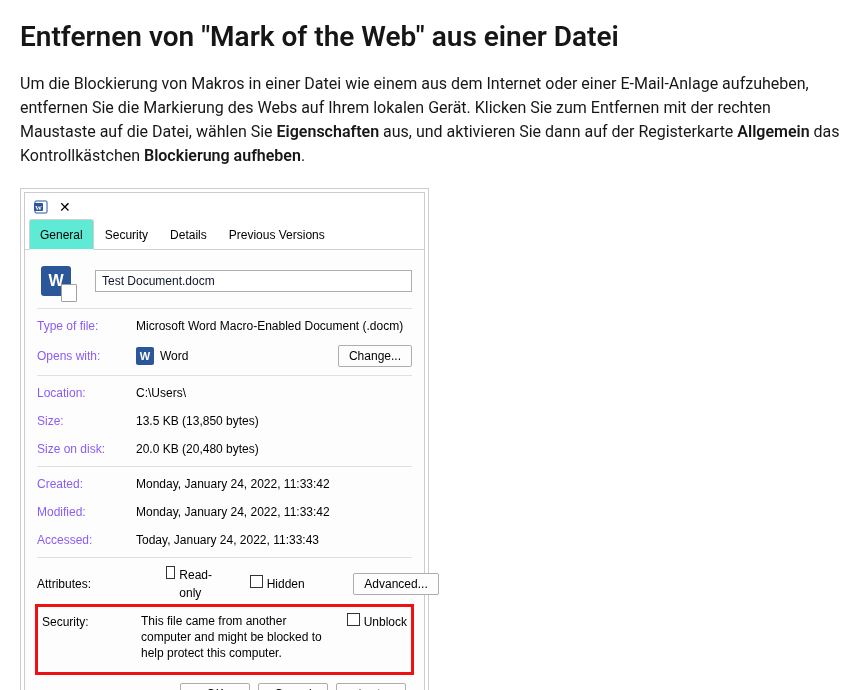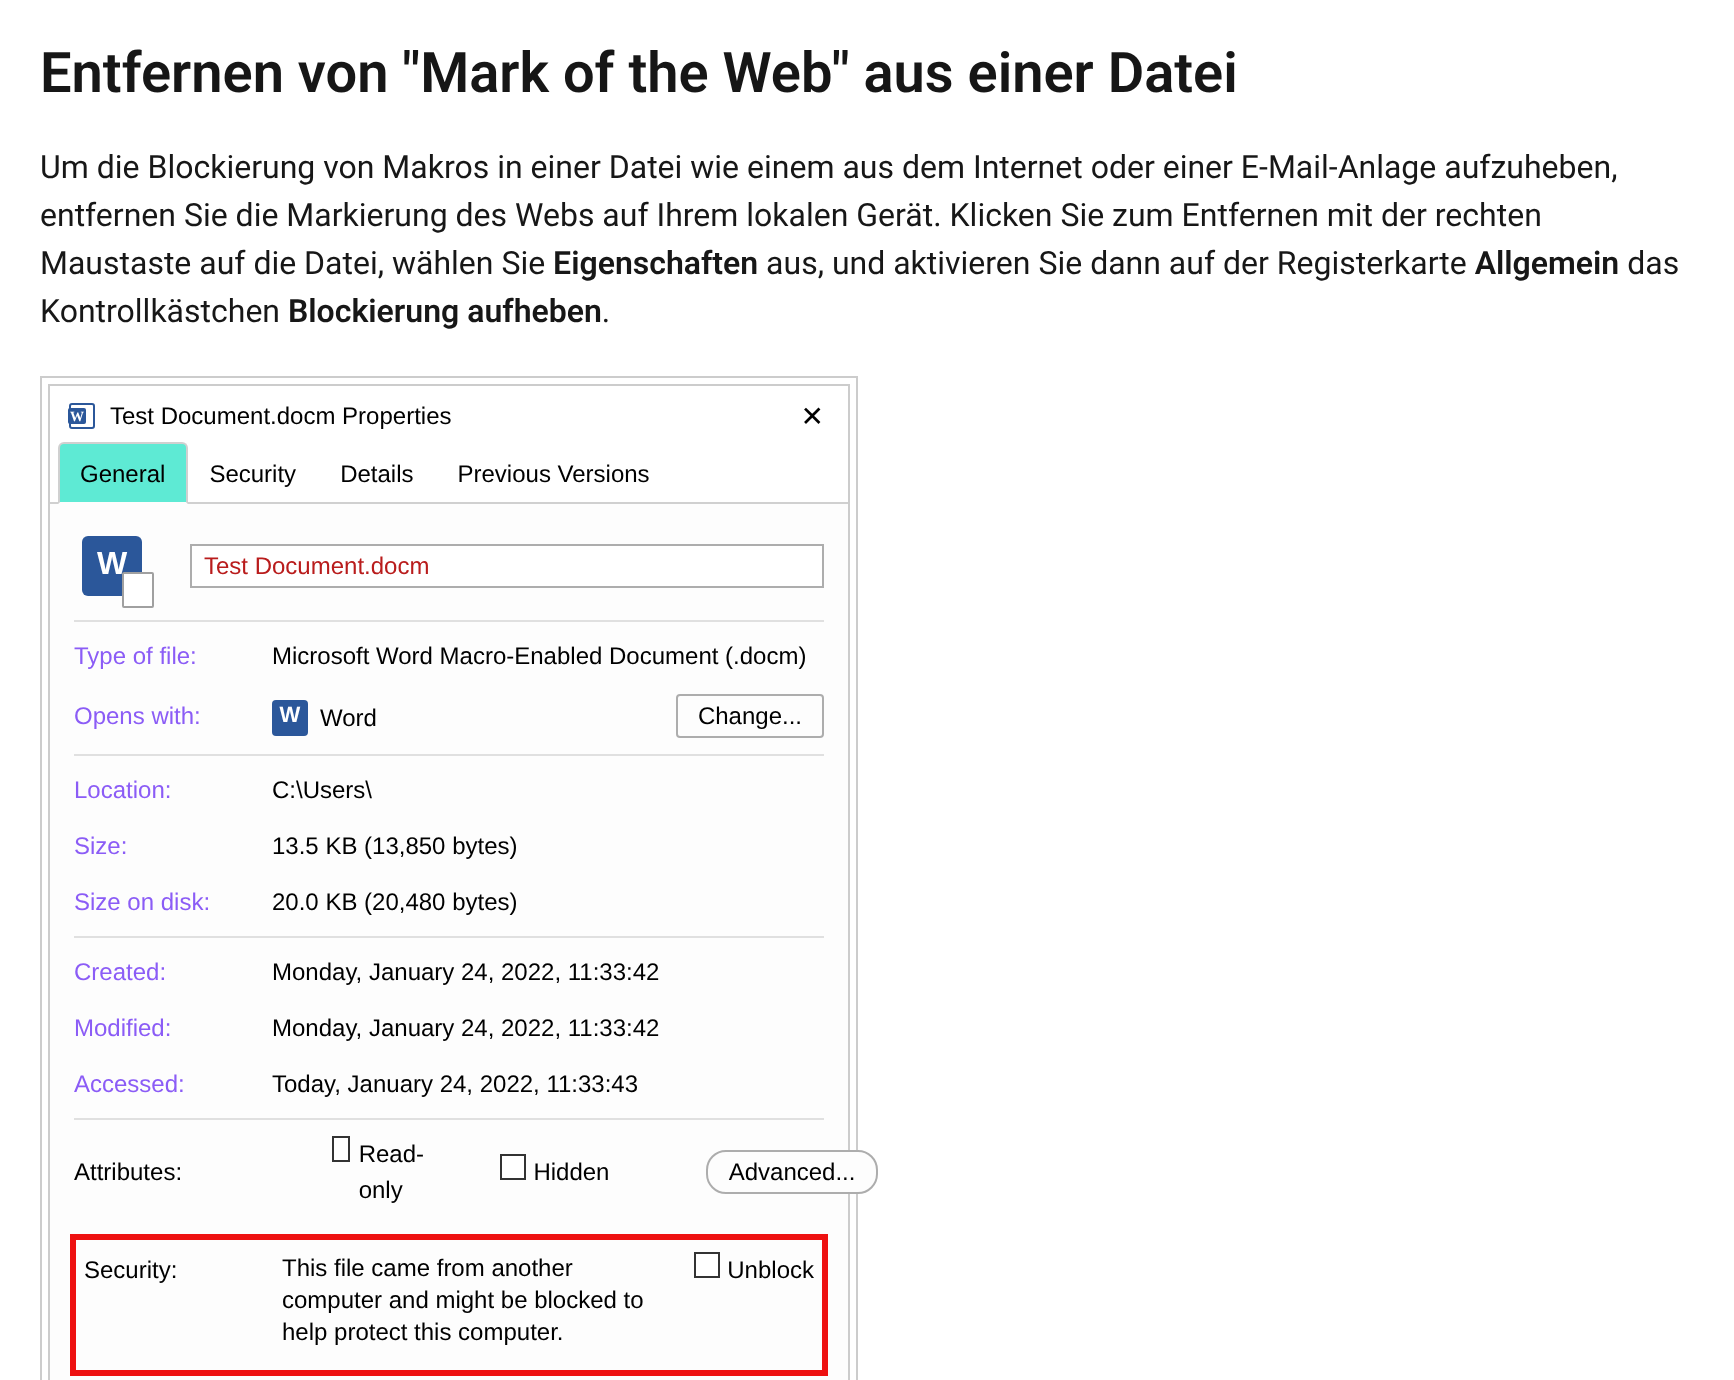--- a/index.html
+++ b/index.html
@@ -115,21 +115,21 @@
     background:#fff; border:1px solid #a0a0a0;
     border-radius:1px;
   }
   .fname-input {
     flex: 1;
     border: 1px solid #adadad;
     background: #fff;
     padding: 3px 6px;
     font-size: 12px;
     font-family: inherit;
-    color: #b91c1c;
+    color: #0f172a;
   }
 
   hr.sep {
     border: none;
     border-top: 1px solid #e0e0e0;
     margin: 8px 0;
   }
 
   .kv {
     display: grid;
@@ -184,34 +184,34 @@
   }
 
   .attr-row {
     display: grid;
     grid-template-columns: 95px auto auto 1fr auto;
     align-items: center;
     column-gap: 12px;
     font-size: 12px;
     gap: 34px;
   }
-  .attr-row .btn { justify-self: end; border-radius: 10px; }
+  .attr-row .btn { justify-self: end; }
 
   .sec-row {
     display: grid;
     grid-template-columns: 95px 1fr auto;
     align-items: start;
     column-gap: 4px;
     font-size: 12px;
     padding: 6px 4px 10px 4px;
   }
   .sec-row .msg { padding-right: 6px; line-height: 1.35; }
   .redbox {
     border: 3px solid #e11;
-    margin: 13px -2px 2px -2px;
+    margin: 2px -2px 2px -2px;
   }
 
   .dlg-buttons {
     display: flex;
     justify-content: flex-end;
     gap: 8px;
     padding: 6px 6px 2px 6px;
   }
 </style>
 </head>
@@ -229,21 +229,20 @@
   <div class="dialog">
 
     <div class="titlebar">
       <span class="title-icon">
         <svg width="16" height="16" viewBox="0 0 16 16">
           <rect x="2" y="2" width="12" height="12" rx="1" fill="#fff" stroke="#2b579a"></rect>
           <rect x="1" y="4" width="9" height="8" rx="1" fill="#2b579a"></rect>
           <text x="5.5" y="10.5" font-size="7" font-family="Segoe UI" fill="#fff" text-anchor="middle" font-weight="600">W</text>
         </svg>
       </span>
-      <span class="title-text">Test Document.docm Properties</span>
       <span class="close-x">✕</span>
     </div>
 
     <div class="tabs">
       <div class="tab active">General</div>
       <div class="tab">Security</div>
       <div class="tab">Details</div>
       <div class="tab">Previous Versions</div>
     </div>
 

